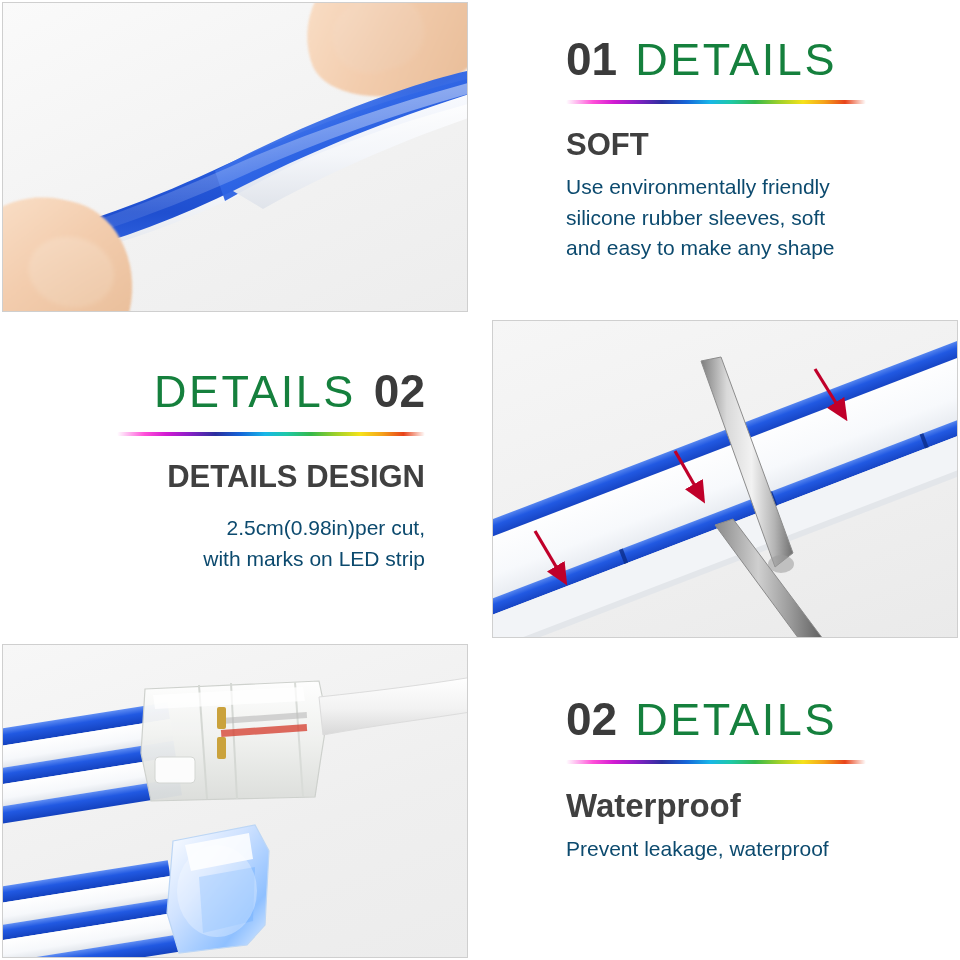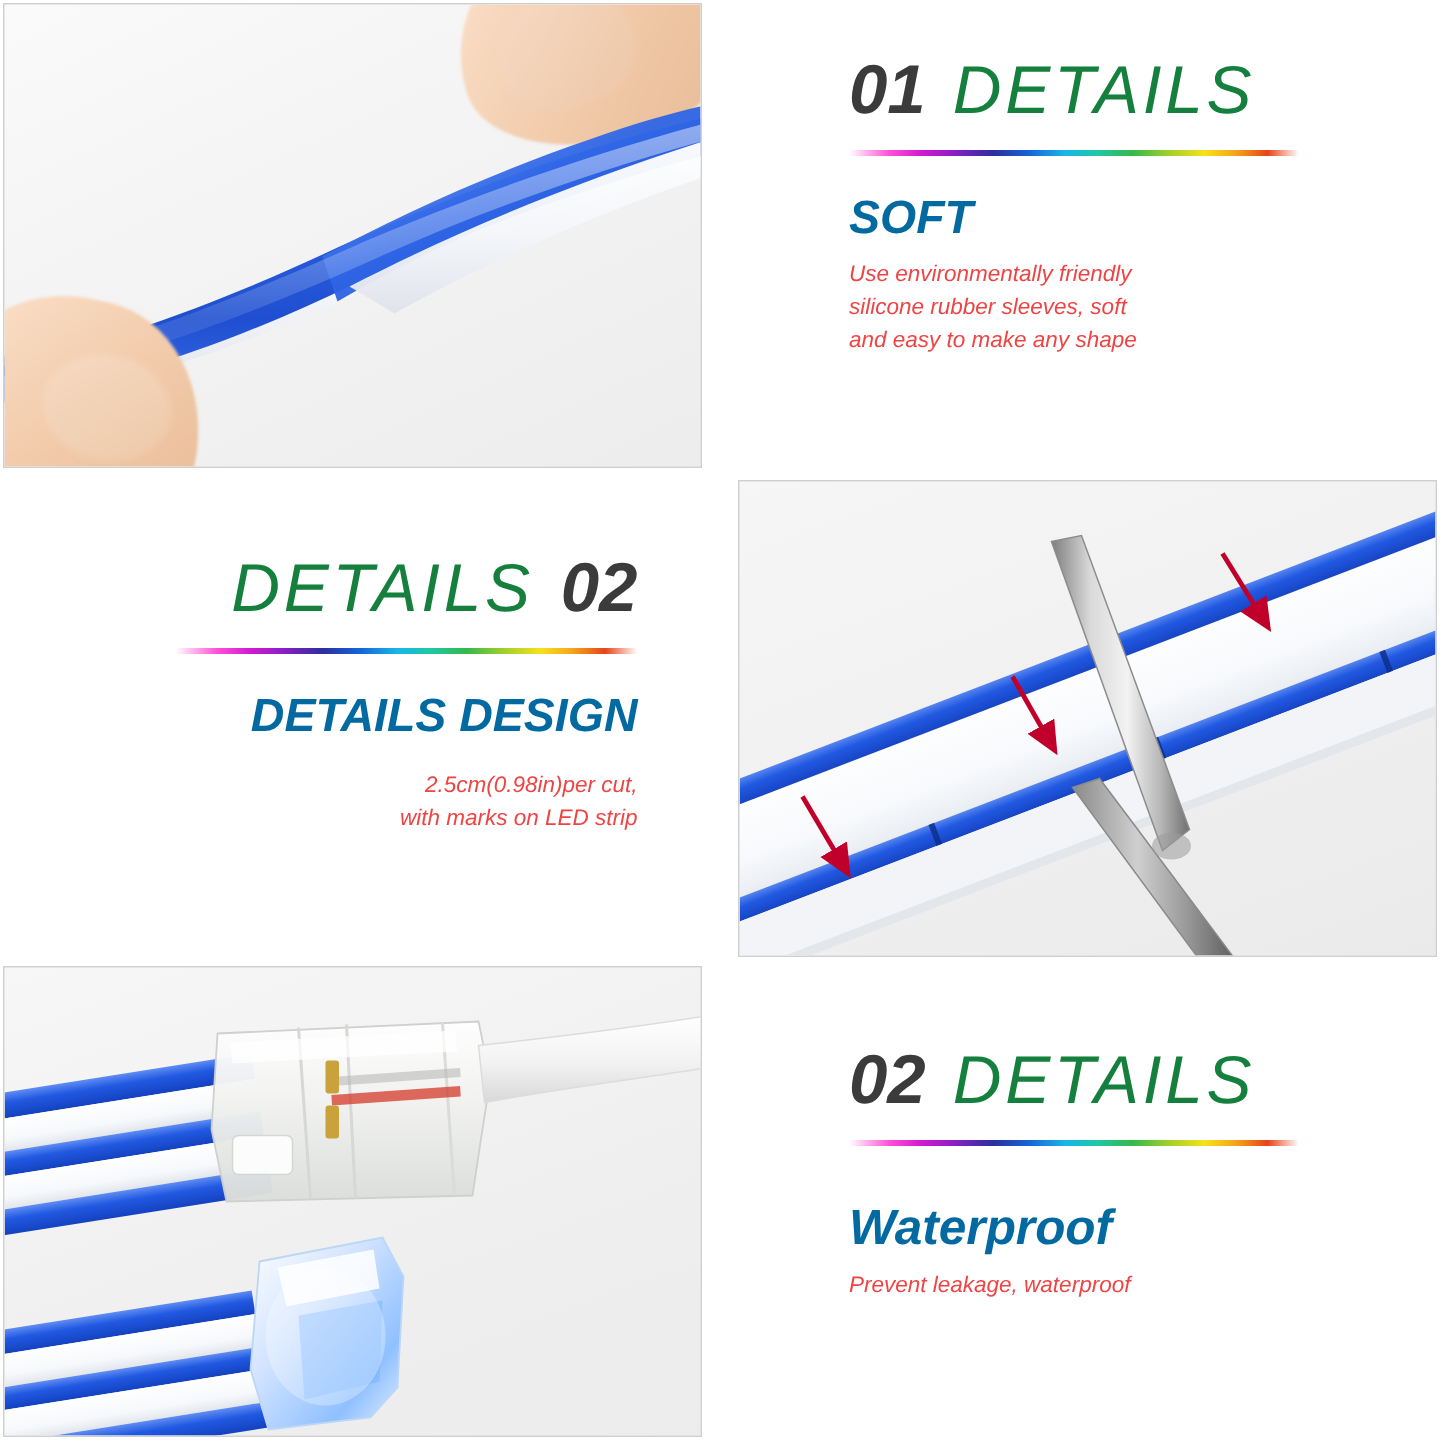--- a/index.html
+++ b/index.html
@@ -14,21 +14,20 @@
     overflow: hidden;
     font-family: "Liberation Sans", sans-serif;
     -webkit-font-smoothing: antialiased;
   }
 
   .sheet {
     position: relative;
     width: 960px;
     height: 852px;
     background: #ffffff;
-    font-style: italic;
   }
 
   
   .photo-panel {
     position: absolute;
     background: #f1f1f1;
     border: 1px solid #cfcfcf;
     box-sizing: border-box;
     overflow: hidden;
   }
@@ -80,27 +79,27 @@
       #35b84a 63%,
       #9ed02a 71%,
       #f6e21a 79%,
       #f5a31a 86%,
       #e8431a 93%,
       rgba(255,255,255,0) 100%);
   }
   .headline {
     font-size: 31px;
     font-weight: bold;
-    color: #0369a1;
+    color: #404040;
     line-height: 1.1;
   }
   .body-copy {
-    font-size: 15px;
+    font-size: 21px;
     font-weight: 300;
-    color: #ef4444;
+    color: #0c4a6e;
     line-height: 1.45;
   }
   .ta-right { text-align: right; }
   .ta-left { text-align: left; }
 
   
   #art-soft { background: linear-gradient(155deg,#fafafa 0%,#f2f2f2 55%,#ededed 100%); }
   .finger {
     position: absolute;
     background: linear-gradient(130deg,#fbe3cd 0%,#f3cdae 45%,#e6b993 100%);
@@ -380,19 +379,19 @@
       </svg>
     </div>
   </div>
 
   <div class="text-panel ta-left" id="text-waterproof" style="left:566px; top:696px; width:360px;">
     <div class="kicker">
       <span class="kicker-num">02</span>
       <span class="kicker-word">DETAILS</span>
     </div>
     <div class="rainbow-rule" style="width:300px;"></div>
-    <div class="headline" style="margin-top:36px; font-size:33px;">Waterproof</div>
+    <div class="headline" style="margin-top:24px; font-size:33px;">Waterproof</div>
     <div class="body-copy" style="margin-top:10px;">
       <div>Prevent leakage, waterproof</div>
     </div>
   </div>
 
 </div>
 
 </body></html>

